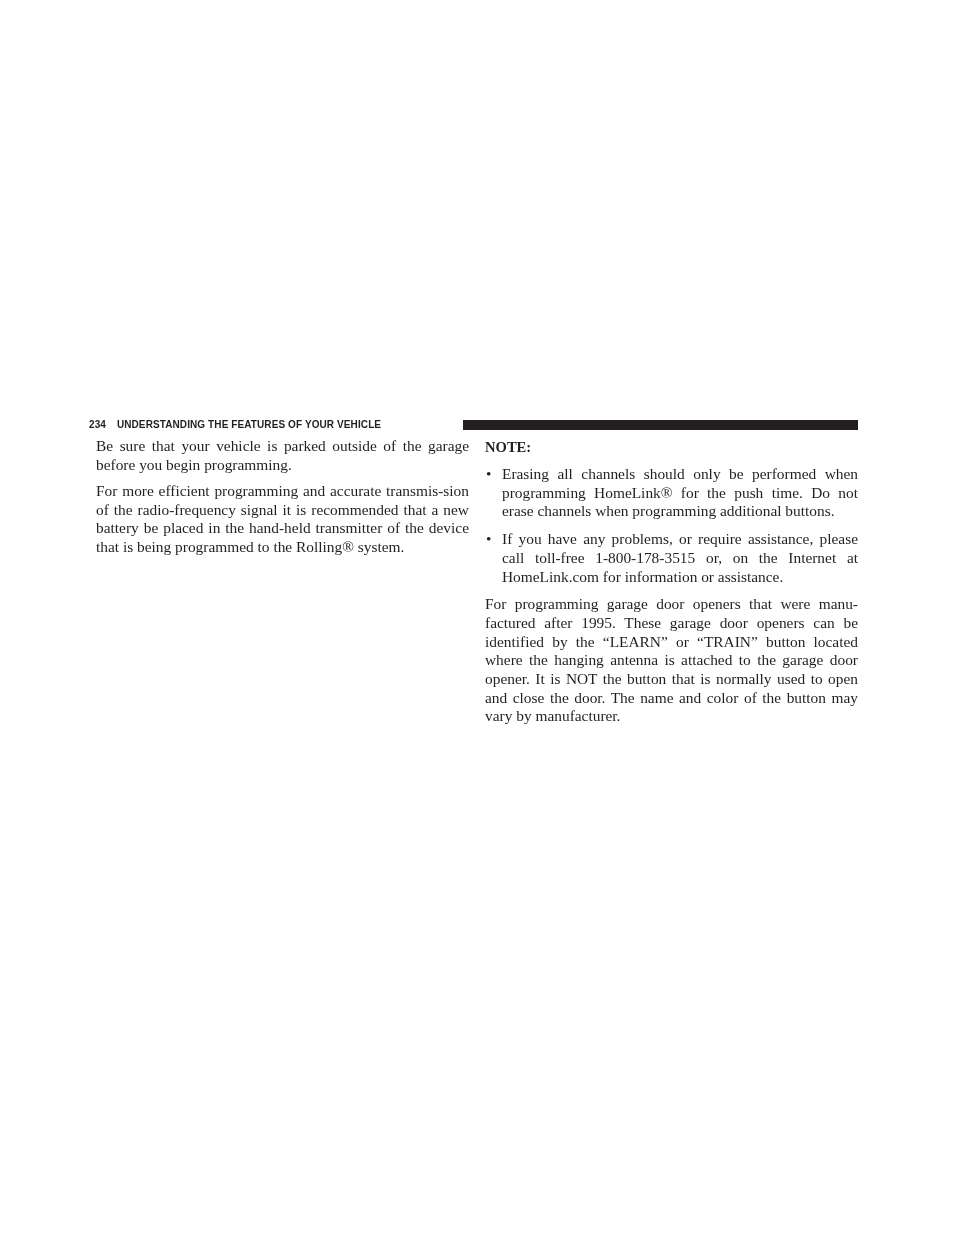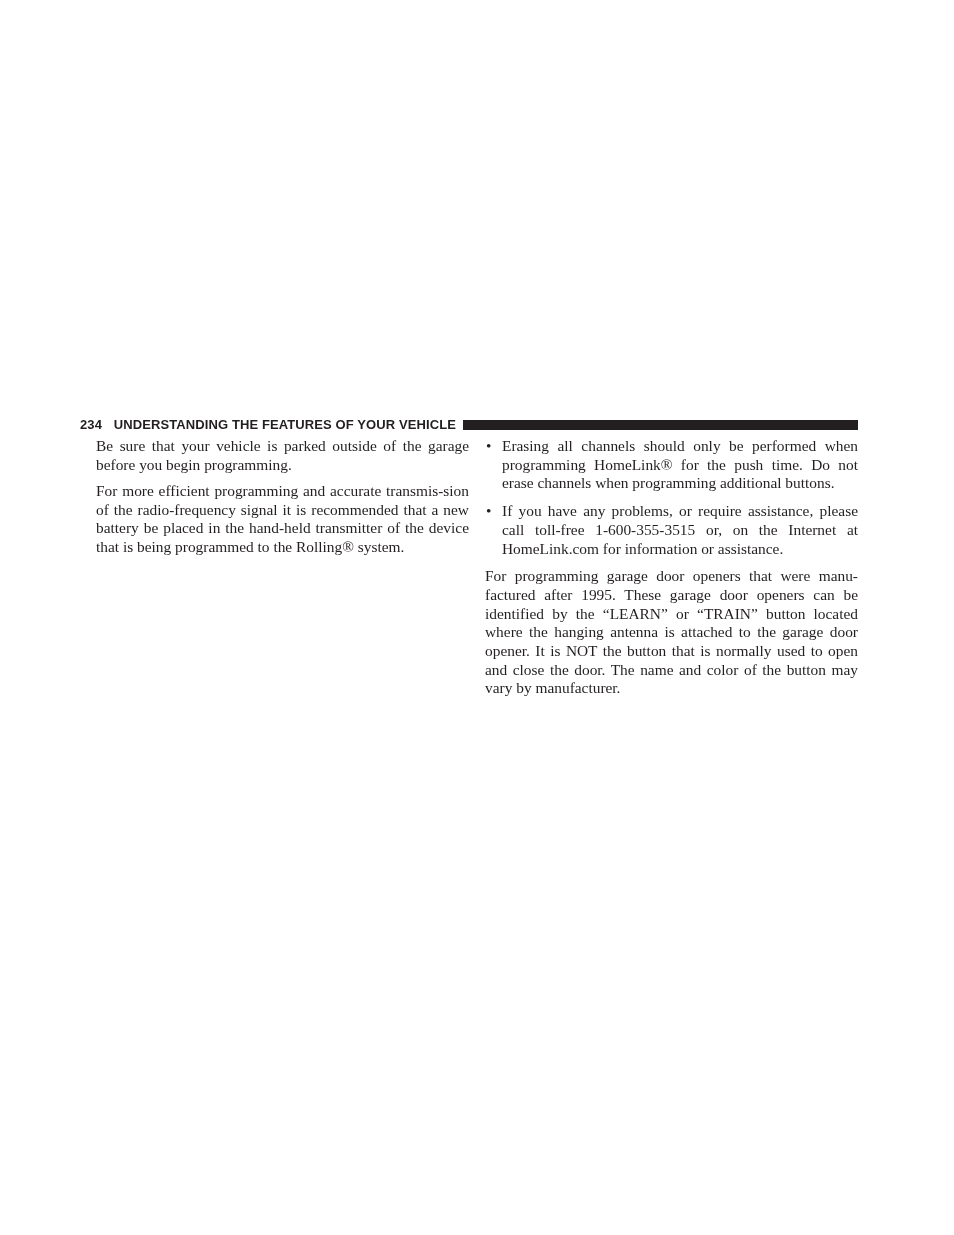--- a/index.html
+++ b/index.html
@@ -9,26 +9,26 @@
     }
     body {
       width: 954px;
       height: 1235px;
       position: relative;
       overflow: hidden;
       color: #231f20;
     }
     .running-head {
       position: absolute;
-      left: 80px;
+      left: 89px;
       top: 417px;
       height: 16px;
       font-family: "Liberation Sans", sans-serif;
       font-weight: bold;
-      font-size: 13px;
+      font-size: 10px;
       letter-spacing: 0.1px;
       line-height: 16px;
       white-space: nowrap;
       text-align: center;
     }
     .running-head .page-num { margin-right: 8px; }
     .head-bar {
       position: absolute;
       left: 463px;
       top: 420px;
@@ -91,24 +91,25 @@
   <span>UNDERSTANDING THE FEATURES OF YOUR VEHICLE</span>
 </div>
 <div class="head-bar"></div>
 
 <div class="col col-left">
   <p>Be sure that your vehicle is parked outside of the garage before you begin programming.</p>
   <p>For more efficient programming and accurate transmis-sion of the radio-frequency signal it is recommended that a new battery be placed in the hand-held transmitter of the device that is being programmed to the Rolling® system.</p>
 </div>
 
 <div class="col col-right">
+  <div class="note-label">NOTE:</div>
   <ul class="bullets">
     <li>
       <span class="bullet">•</span>
       <span>Erasing all channels should only be performed when programming HomeLink® for the push time. Do not erase channels when programming additional buttons.</span>
     </li>
     <li>
       <span class="bullet">•</span>
-      <span>If you have any problems, or require assistance, please call toll-free 1-600-355-3515 or, on the Internet at HomeLink.com for information or assistance.</span>
+      <span>If you have any problems, or require assistance, please call toll-free 1-800-178-3515 or, on the Internet at HomeLink.com for information or assistance.</span>
     </li>
   </ul>
   <p>For programming garage door openers that were manu-factured after 1995. These garage door openers can be identified by the “LEARN” or “TRAIN” button located where the hanging antenna is attached to the garage door opener. It is NOT the button that is normally used to open and close the door. The name and color of the button may vary by manufacturer.</p>
 </div>
 
 </body></html>

